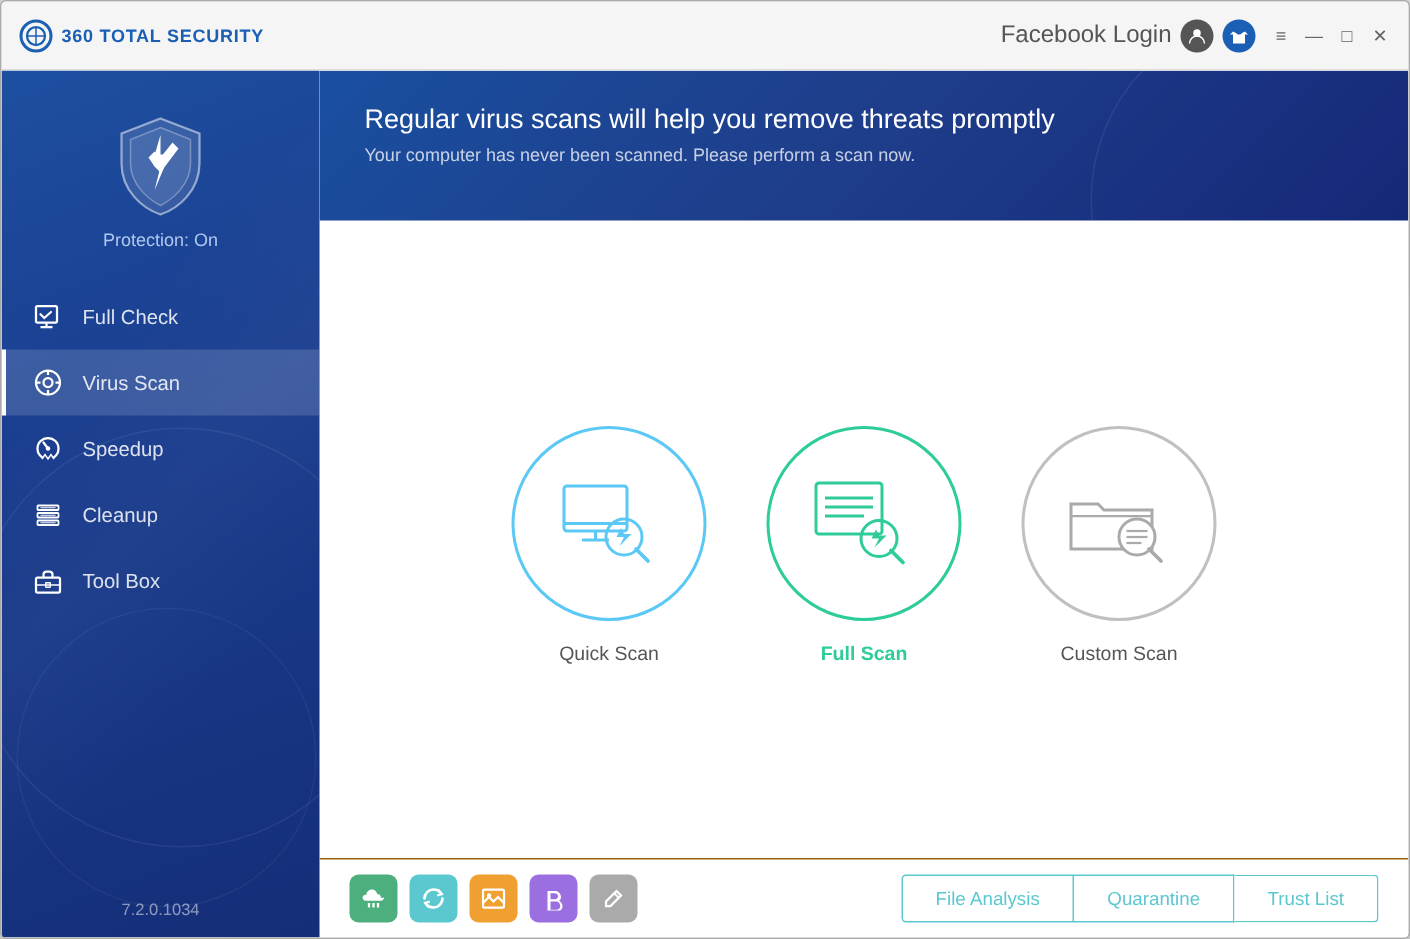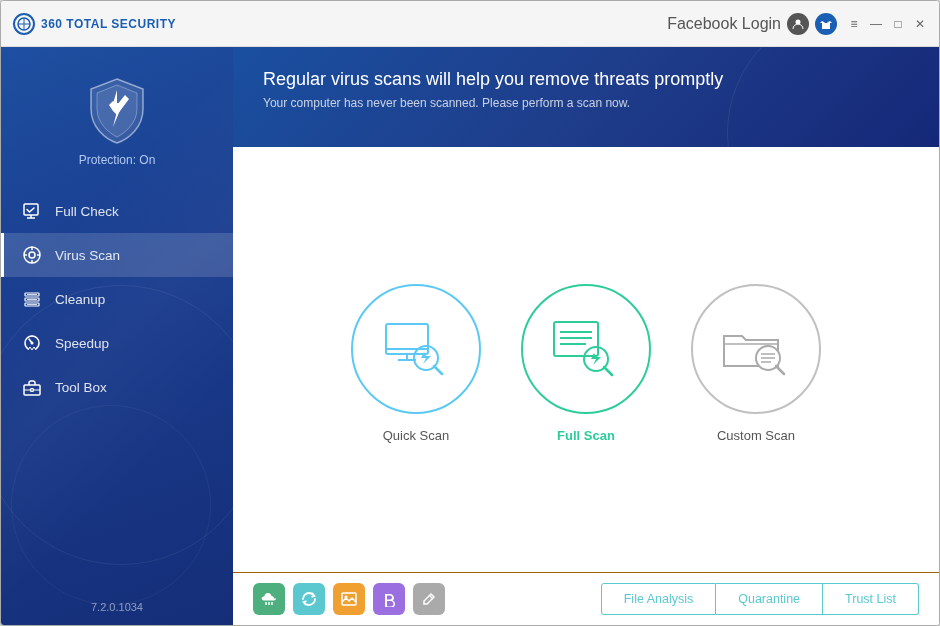--- a/index.html
+++ b/index.html
@@ -114,21 +114,21 @@
       font-size: 12px;
     }
     
     .main-content {
       display: flex;
       flex: 1;
       overflow: hidden;
     }
     
     .sidebar {
-      width: 232px;
+      width: 212px;
       background: linear-gradient(160deg, #1e4fa0 0%, #1a3d8f 40%, #152e78 100%);
       display: flex;
       flex-direction: column;
       align-items: center;
       padding-top: 28px;
       flex-shrink: 0;
       position: relative;
       overflow: hidden;
     }
     .sidebar::before {
@@ -445,42 +445,42 @@
               <line x1="2" y1="10" x2="5" y2="10" stroke="white" stroke-width="1.5"></line>
               <line x1="15" y1="10" x2="18" y2="10" stroke="white" stroke-width="1.5"></line>
             </svg>
           </div>
           <span class="nav-label">Virus Scan</span>
         </div>
 
         <div class="nav-item">
           <div class="nav-icon">
             <svg width="20" height="20" viewBox="0 0 20 20" fill="none">
+              <path d="M10 3 C6.13 3 3 6.13 3 10 C3 12.5 4.27 14.7 6.2 16" stroke="white" stroke-width="1.5" stroke-linecap="round"></path>
+              <path d="M13.8 16 C15.73 14.7 17 12.5 17 10 C17 6.13 13.87 3 10 3" stroke="white" stroke-width="1.5" stroke-linecap="round"></path>
+              <path d="M10 10 L7 6" stroke="white" stroke-width="1.5" stroke-linecap="round"></path>
+              <circle cx="10" cy="10" r="1.5" fill="white"></circle>
+              <path d="M6 17 L8 14 L10 17 L12 14 L14 17" stroke="white" stroke-width="1" fill="none"></path>
+            </svg>
+          </div>
+          <span class="nav-label">Speedup</span>
+        </div>
+
+        <div class="nav-item">
+          <div class="nav-icon">
+            <svg width="20" height="20" viewBox="0 0 20 20" fill="none">
               <rect x="3" y="4" width="14" height="3" rx="0.5" stroke="white" stroke-width="1.2"></rect>
               <rect x="3" y="9" width="14" height="3" rx="0.5" stroke="white" stroke-width="1.2"></rect>
               <rect x="3" y="14" width="14" height="3" rx="0.5" stroke="white" stroke-width="1.2"></rect>
               <line x1="5" y1="5.5" x2="15" y2="5.5" stroke="white" stroke-width="0.8"></line>
               <line x1="5" y1="10.5" x2="15" y2="10.5" stroke="white" stroke-width="0.8"></line>
               <line x1="5" y1="15.5" x2="15" y2="15.5" stroke="white" stroke-width="0.8"></line>
             </svg>
           </div>
           <span class="nav-label">Cleanup</span>
-        </div>
-
-        <div class="nav-item">
-          <div class="nav-icon">
-            <svg width="20" height="20" viewBox="0 0 20 20" fill="none">
-              <path d="M10 3 C6.13 3 3 6.13 3 10 C3 12.5 4.27 14.7 6.2 16" stroke="white" stroke-width="1.5" stroke-linecap="round"></path>
-              <path d="M13.8 16 C15.73 14.7 17 12.5 17 10 C17 6.13 13.87 3 10 3" stroke="white" stroke-width="1.5" stroke-linecap="round"></path>
-              <path d="M10 10 L7 6" stroke="white" stroke-width="1.5" stroke-linecap="round"></path>
-              <circle cx="10" cy="10" r="1.5" fill="white"></circle>
-              <path d="M6 17 L8 14 L10 17 L12 14 L14 17" stroke="white" stroke-width="1" fill="none"></path>
-            </svg>
-          </div>
-          <span class="nav-label">Speedup</span>
         </div>
 
         <div class="nav-item">
           <div class="nav-icon">
             <svg width="20" height="20" viewBox="0 0 20 20" fill="none">
               <rect x="2" y="8" width="16" height="10" rx="1" stroke="white" stroke-width="1.5"></rect>
               <path d="M7 8 L7 6 C7 4.9 7.9 4 9 4 L11 4 C12.1 4 13 4.9 13 6 L13 8" stroke="white" stroke-width="1.5"></path>
               <line x1="2" y1="13" x2="18" y2="13" stroke="white" stroke-width="1"></line>
               <rect x="8.5" y="11.5" width="3" height="3" rx="0.3" stroke="white" stroke-width="1"></rect>
             </svg>

